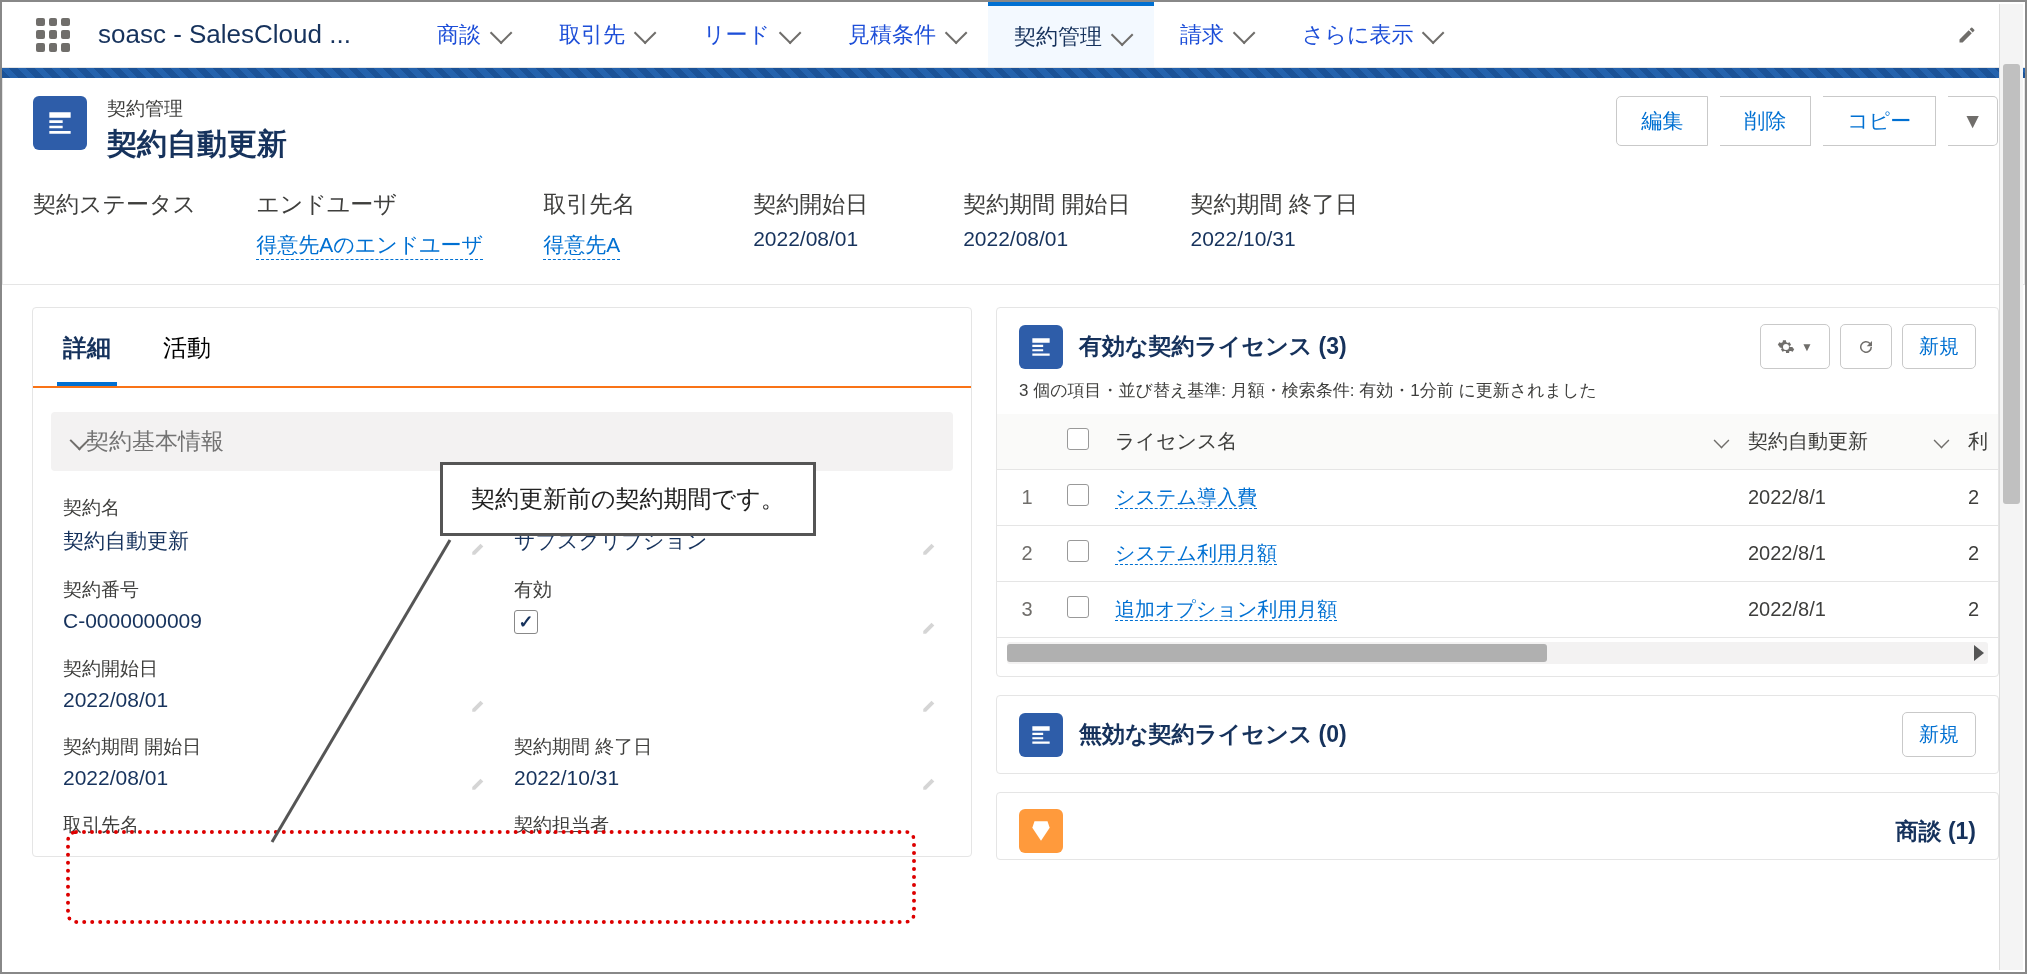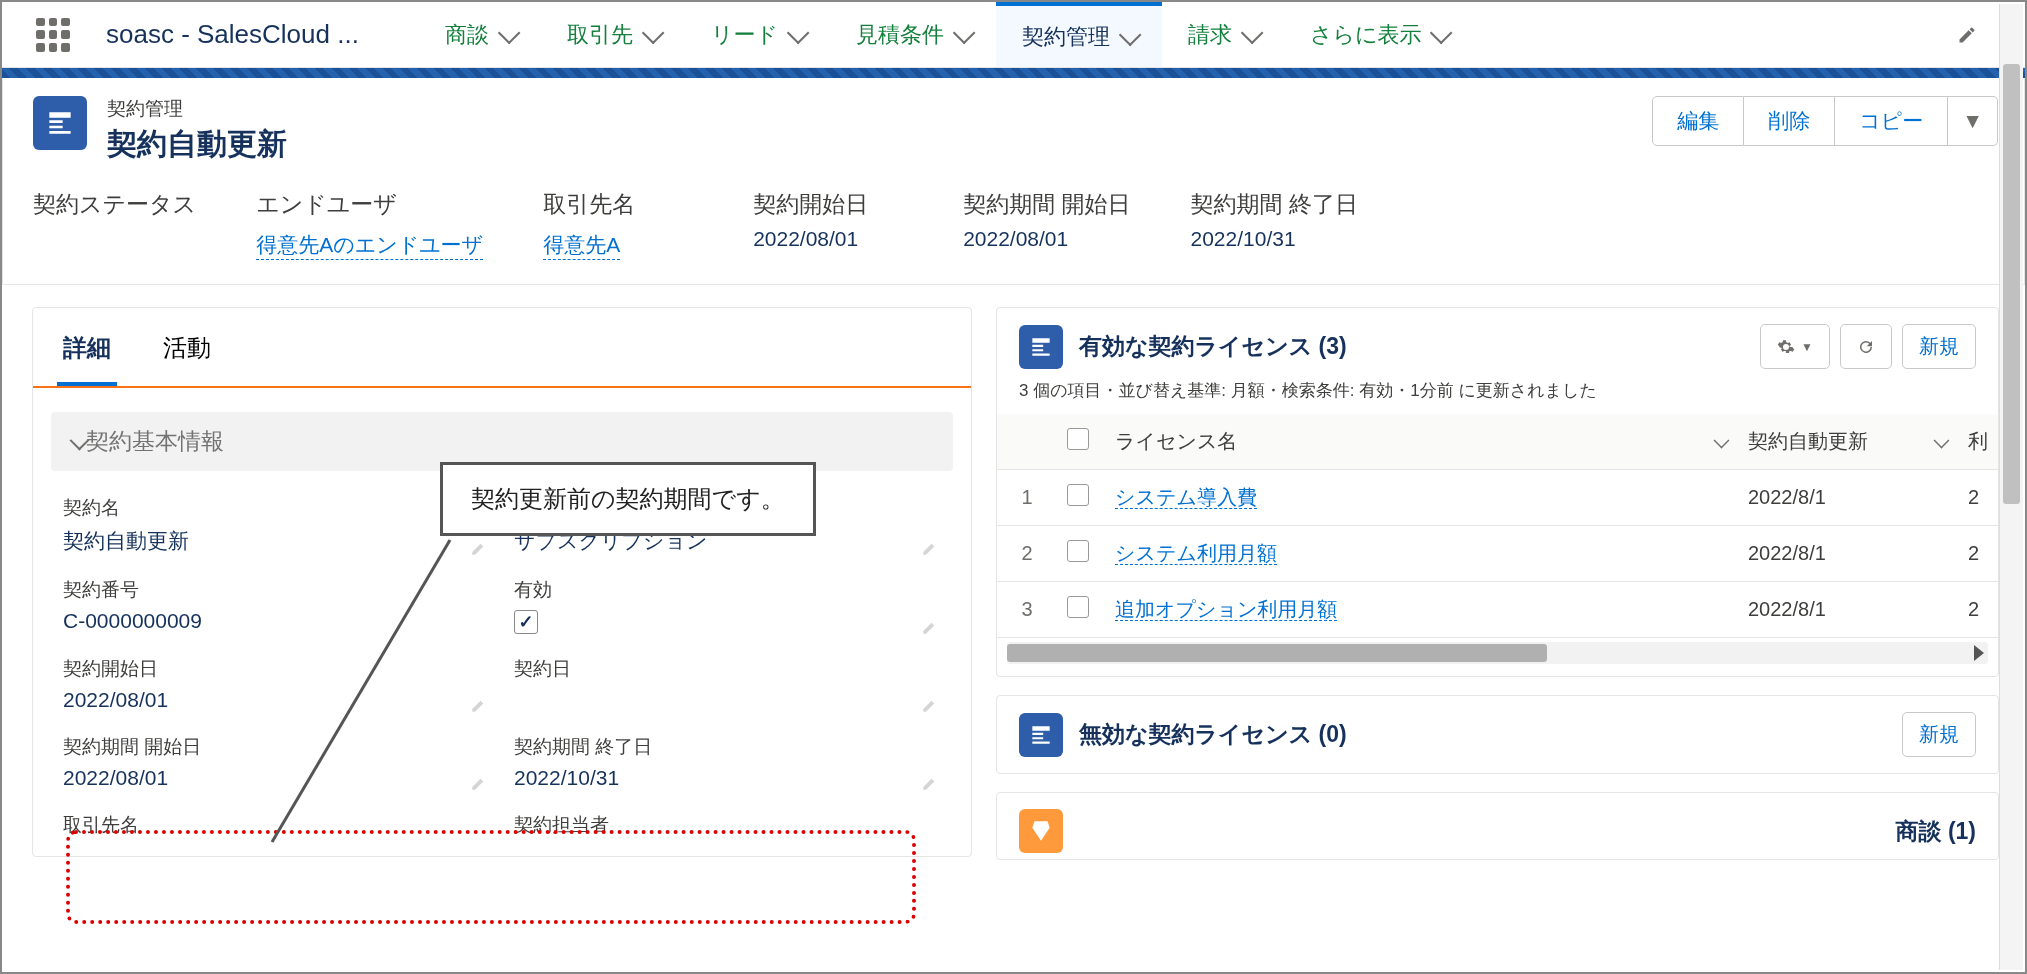--- a/index.html
+++ b/index.html
@@ -40,25 +40,25 @@
   align-items: center;
   padding: 0 18px 0 34px;
   border-bottom: 1px solid #e5e5e5;
 }
 .waffle {
   width: 34px; height: 34px;
   display: grid; grid-template: repeat(3,1fr)/repeat(3,1fr);
   gap: 4px; margin-right: 28px;
 }
 .waffle span { background: #706e6b; border-radius: 2px; }
-.app-name { font-size: 26px; color: #16325c; margin-right: 60px; margin-left: 8px; }
+.app-name { font-size: 26px; color: #16325c; margin-right: 60px; }
 .nav { display: flex; align-items: stretch; gap: 0; flex: 1; height: 100%; }
 .nav-item {
   display: flex; align-items: center; gap: 10px;
-  padding: 0 26px; font-size: 22px; color: #15803d;
+  padding: 0 26px; font-size: 22px; color: #1d4ed8;
   cursor: pointer; height: 100%;
 }
 .nav-item.active {
   color: #16325c;
   border-top: 4px solid #0070d2;
   background: #f3f9ff;
   font-weight: 500;
 }
 .chevron-down {
   width: 16px; height: 16px;
@@ -87,21 +87,21 @@
 .ph-icon {
   width: 54px; height: 54px;
   background: #2e5da9; border-radius: 6px;
   margin-right: 20px;
   display: flex; align-items: center; justify-content: center;
 }
 .ph-icon svg { width: 32px; height: 32px; fill: #fff; }
 .ph-titlewrap { flex: 0 0 auto; }
 .ph-breadcrumb { font-size: 19px; color: #3e3e3c; }
 .ph-title { font-size: 30px; font-weight: 700; color: #16325c; margin-top: 2px; }
-.ph-actions { margin-left: auto; display: flex; gap: 0; }
+.ph-actions { margin-left: auto; display: flex; gap: 12px; }
 .ph-actions button {
   background: #fff; border: 1px solid #c9c9c9;
   font-size: 21px; color: #0070d2; padding: 10px 24px;
   cursor: pointer;
 }
 .ph-actions button:first-child { border-radius: 5px 0 0 5px; }
 .ph-actions button + button { border-left: none; }
 .ph-actions .more {
   padding: 10px 14px; color: #706e6b;
   border-radius: 0 5px 5px 0;
@@ -366,21 +366,20 @@
             </svg>
         </div>
         <div class="detail-row">
           <div class="dlbl">契約開始日</div>
           <div class="dval">2022/08/01</div>
           <svg class="pencil" viewBox="0 0 24 24">
               <path fill="#888" d="M3 17.25V21h3.75l11-11-3.75-3.75-11 11z"></path>
             </svg>
         </div>
         <div class="detail-row">
-          <div class="dlbl">契約日</div>
           <div class="dval"></div>
           <svg class="pencil" viewBox="0 0 24 24">
               <path fill="#888" d="M3 17.25V21h3.75l11-11-3.75-3.75-11 11z"></path>
             </svg>
         </div>
         <div class="detail-row">
           <div class="dlbl">契約期間 開始日</div>
           <div class="dval">2022/08/01</div>
           <svg class="pencil" viewBox="0 0 24 24">
               <path fill="#888" d="M3 17.25V21h3.75l11-11-3.75-3.75-11 11z"></path>

